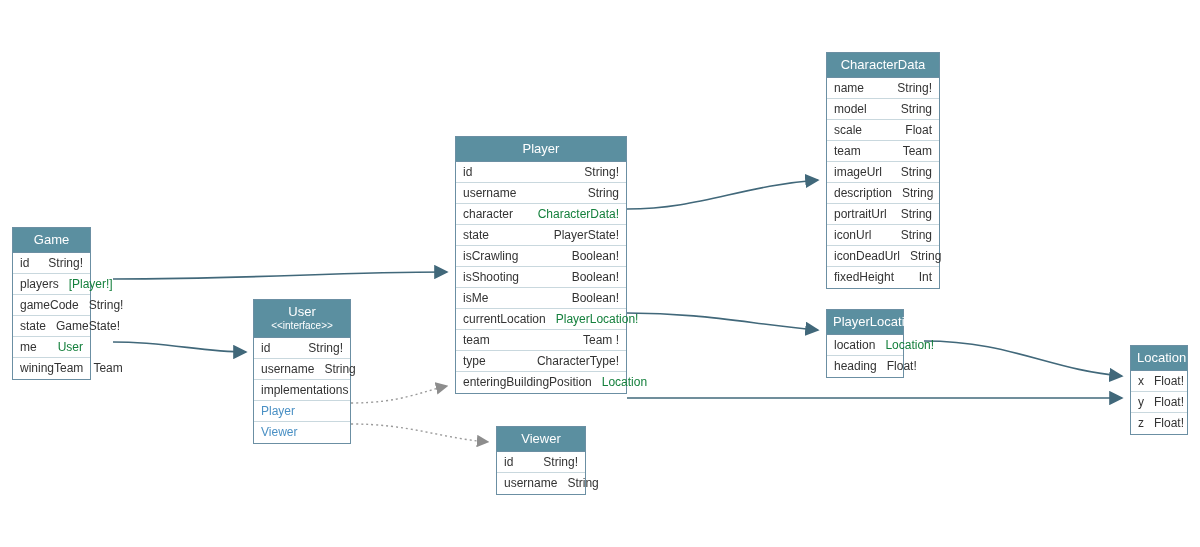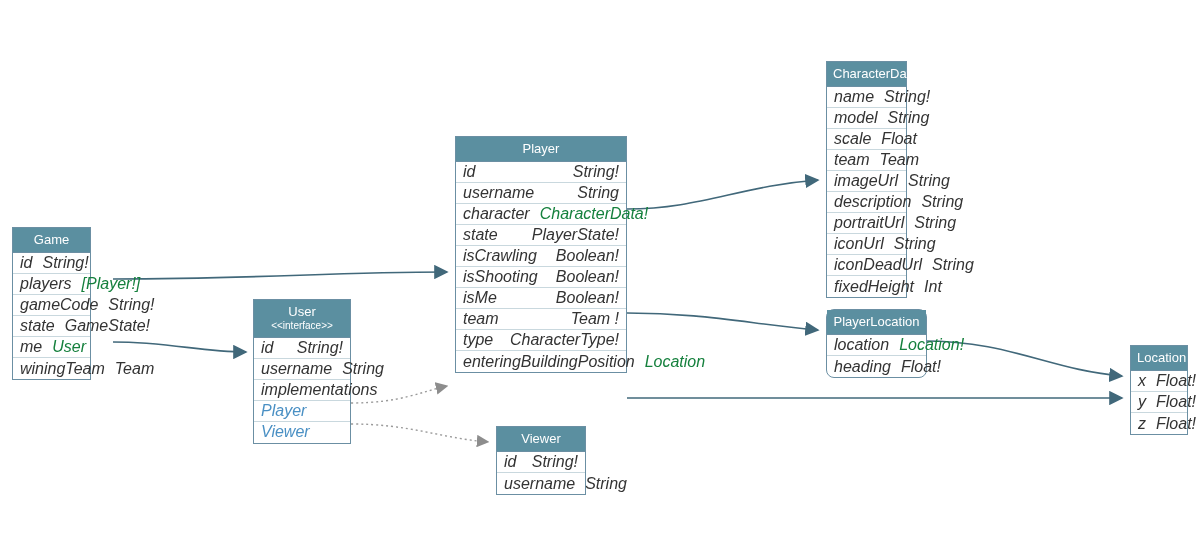--- a/index.html
+++ b/index.html
@@ -39,29 +39,27 @@
     box-sizing: border-box;
     border-bottom: 1px solid #6b8fa3;
   }
   .node-header .sub {
     display: block;
     font-size: 10px;
   }
   .row {
     display: flex;
     justify-content: space-between;
-    align-items: center;
-    font-size: 16px;
+    font-size: 12px;
     color: #333333;
     padding: 3px 7px;
     box-sizing: border-box;
     border-bottom: 1px solid #c9d8de;
     height: 21px;
     white-space: nowrap;
-    font-style: italic;
   }
   .row:last-child {
     border-bottom: none;
   }
   .row .fname {
     text-align: left;
   }
   .row .ftype {
     text-align: right;
     padding-left: 10px;
@@ -188,20 +186,24 @@
     </div>
     <div class="row">
       <span class="fname">isShooting</span>
       <span class="ftype">Boolean!</span>
     </div>
     <div class="row">
       <span class="fname">isMe</span>
       <span class="ftype">Boolean!</span>
     </div>
     <div class="row">
+      <span class="fname">currentLocation</span>
+      <span class="ftype type-link">PlayerLocation!</span>
+    </div>
+    <div class="row">
       <span class="fname">team</span>
       <span class="ftype">Team !</span>
     </div>
     <div class="row">
       <span class="fname">type</span>
       <span class="ftype">CharacterType!</span>
     </div>
     <div class="row">
       <span class="fname">enteringBuildingPosition</span>
       <span class="ftype type-link">Location</span>
@@ -215,21 +217,21 @@
     <div class="row">
       <span class="fname">id</span>
       <span class="ftype">String!</span>
     </div>
     <div class="row">
       <span class="fname">username</span>
       <span class="ftype">String</span>
     </div>
   </div>
 
-  <div class="node" style="left:826px; top:61px; width:81px;">
+  <div class="node" style="left:826px; top:52px; width:114px;">
     <div class="node-header">
       <span>CharacterData</span>
     </div>
     <div class="row">
       <span class="fname">name</span>
       <span class="ftype">String!</span>
     </div>
     <div class="row">
       <span class="fname">model</span>
       <span class="ftype">String</span>
@@ -261,21 +263,21 @@
     <div class="row">
       <span class="fname">iconDeadUrl</span>
       <span class="ftype">String</span>
     </div>
     <div class="row">
       <span class="fname">fixedHeight</span>
       <span class="ftype">Int</span>
     </div>
   </div>
 
-  <div class="node" style="left:826px; top:309px; width:101px;border-radius:8px;">
+  <div class="node" style="left:826px; top:309px; width:78px;">
     <div class="node-header">
       <span>PlayerLocation</span>
     </div>
     <div class="row">
       <span class="fname">location</span>
       <span class="ftype type-link">Location!</span>
     </div>
     <div class="row">
       <span class="fname">heading</span>
       <span class="ftype">Float!</span>

